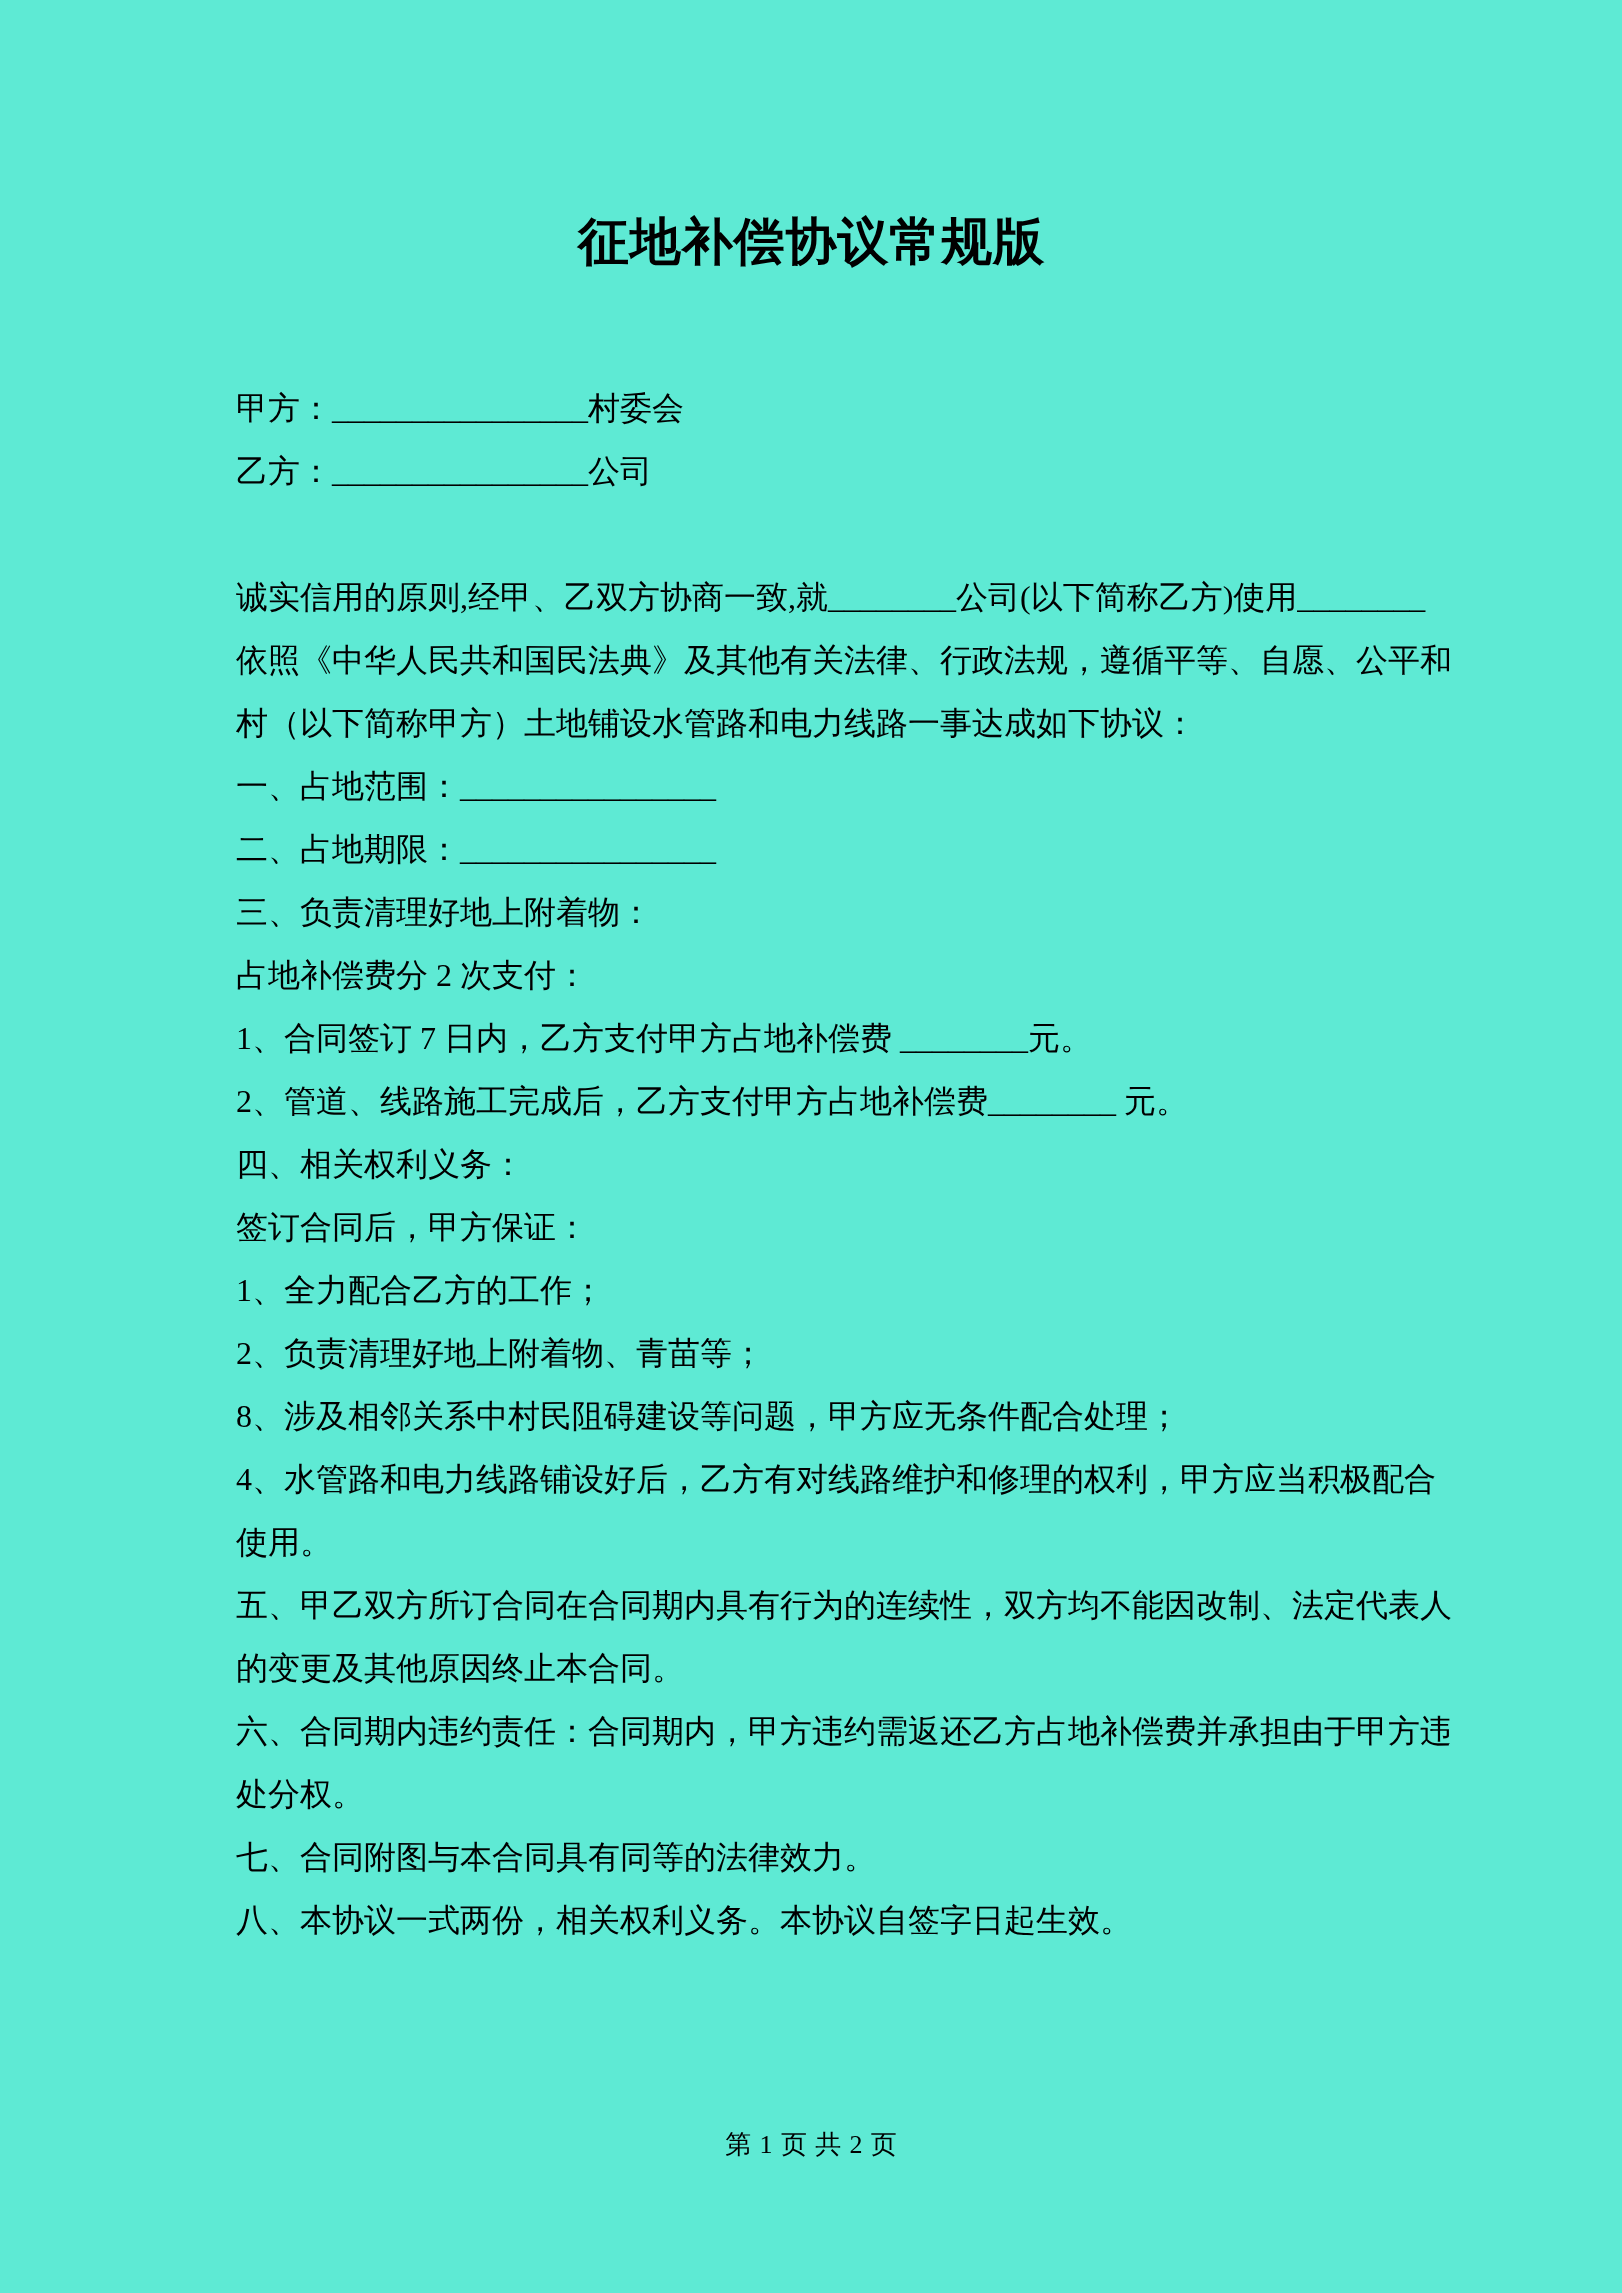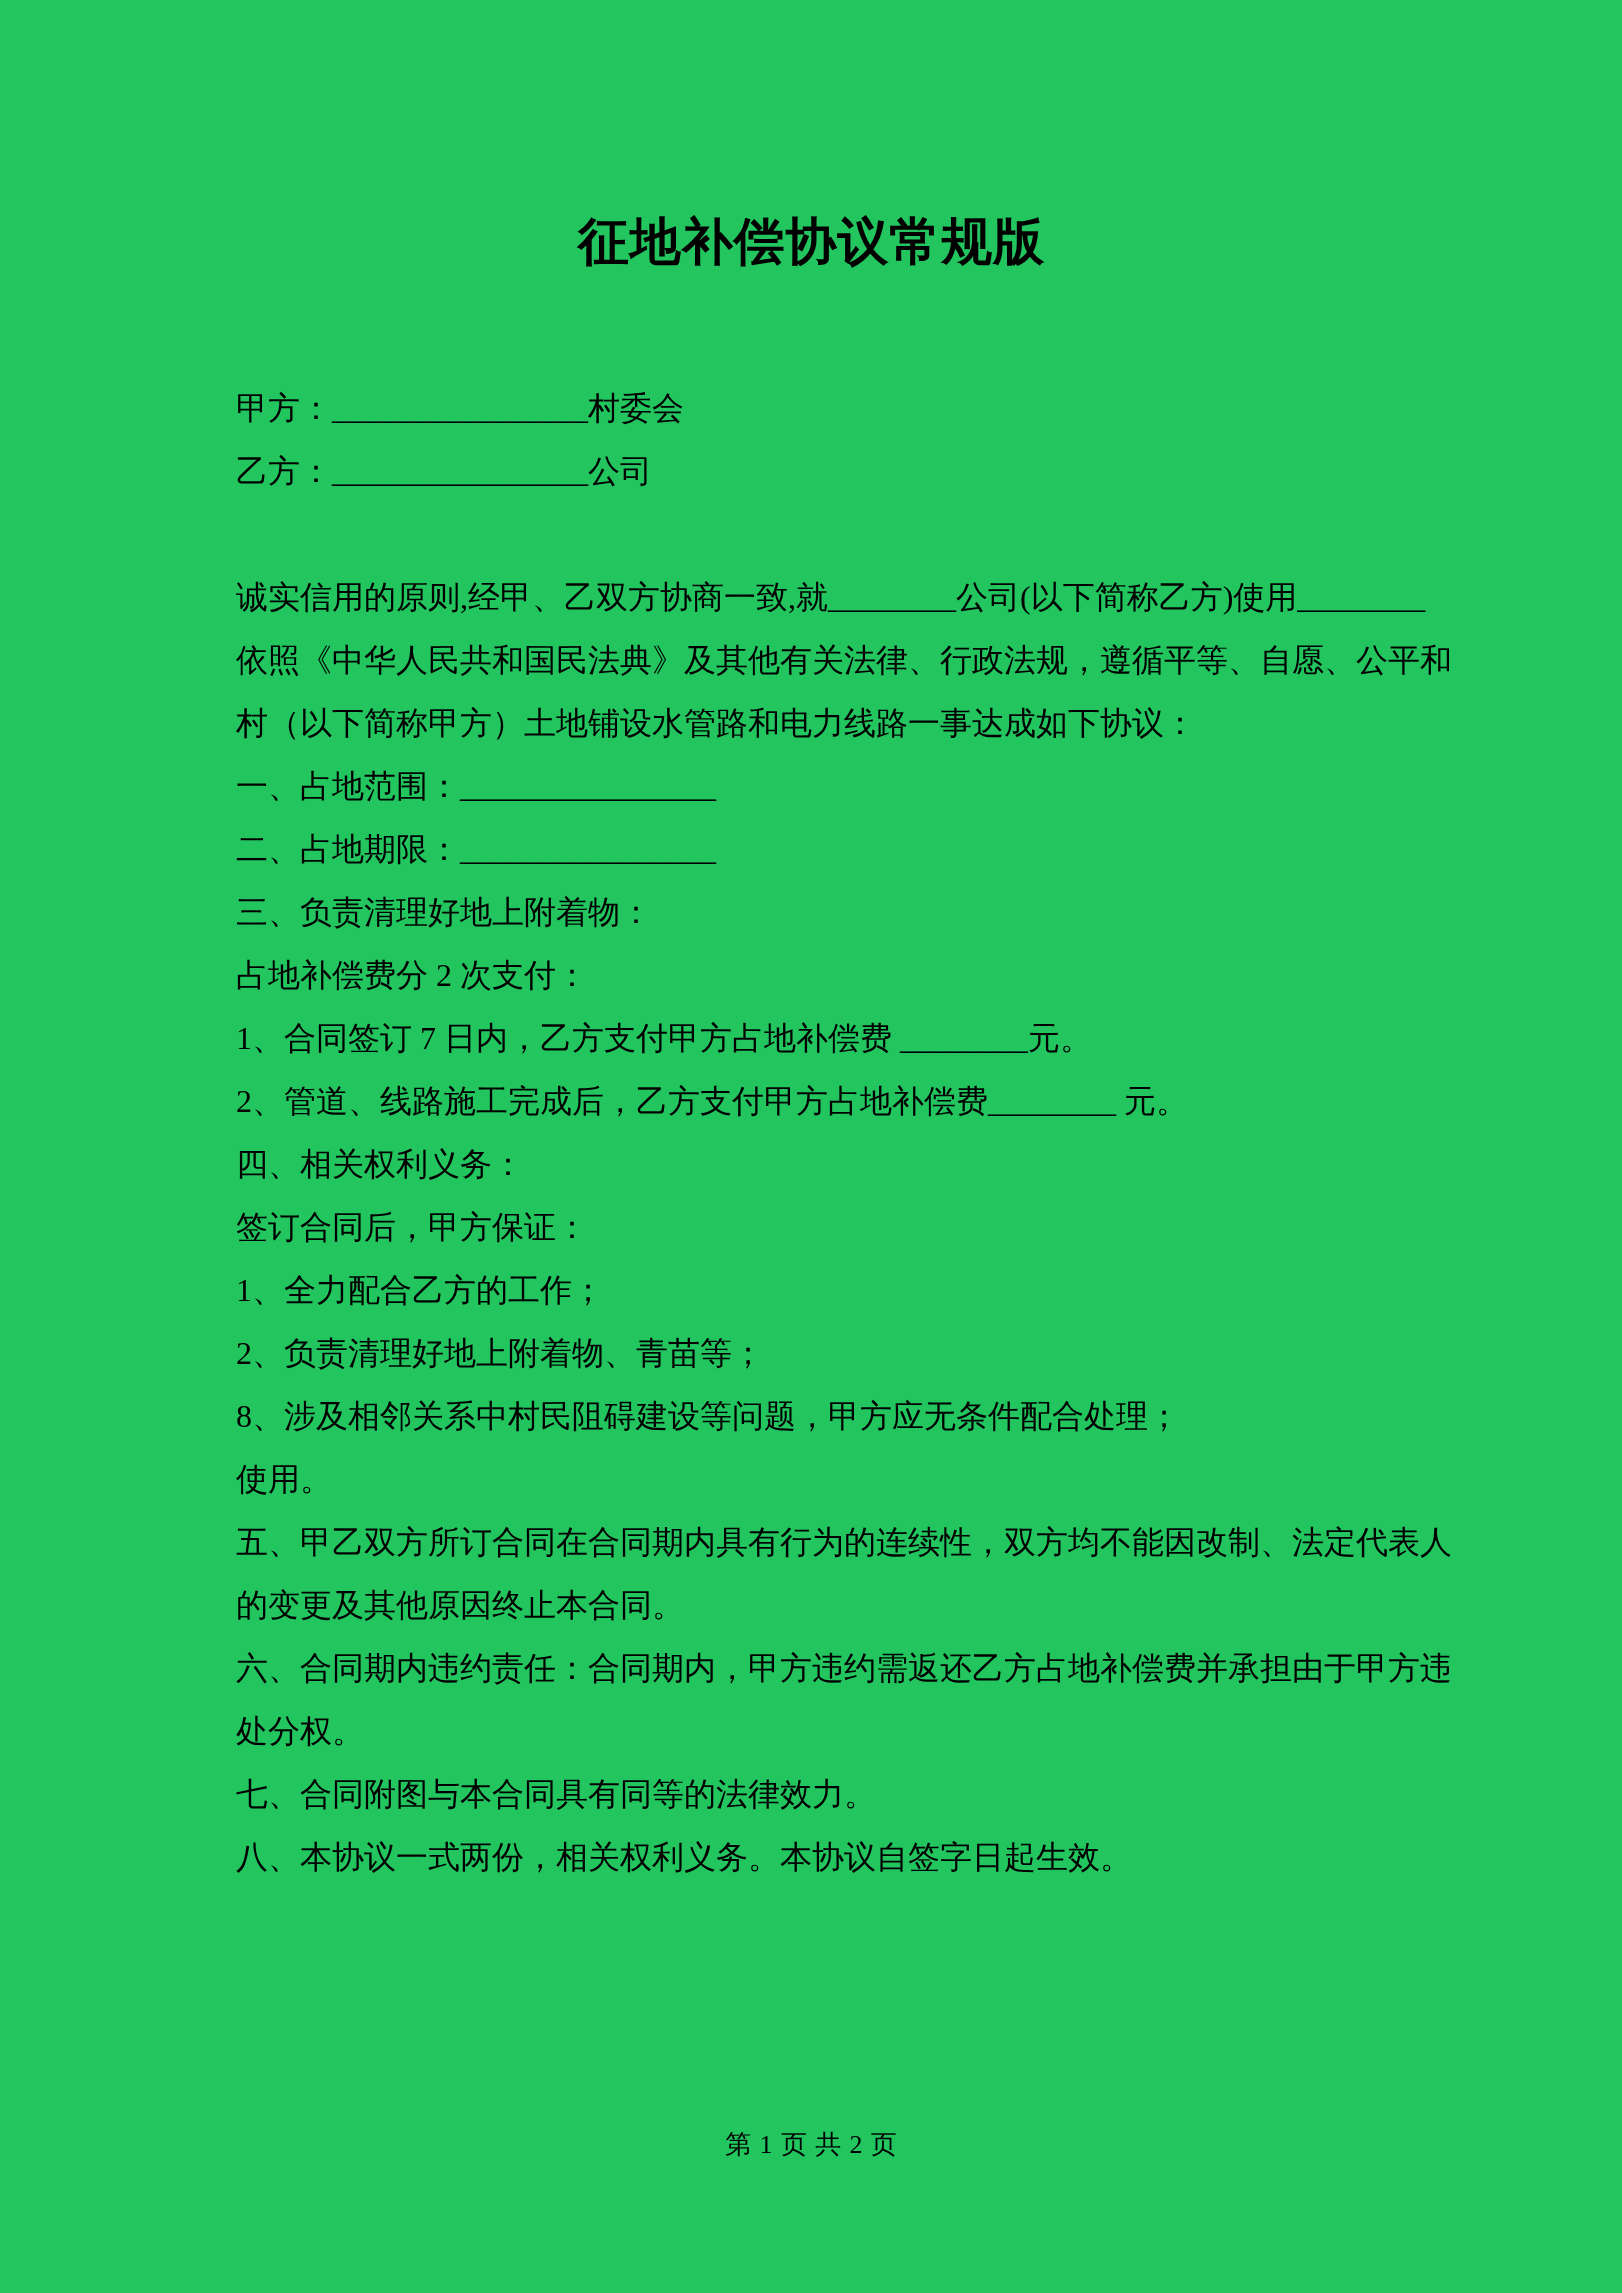--- a/index.html
+++ b/index.html
@@ -4,21 +4,21 @@
 <style>
   html, body {
     margin: 0;
     padding: 0;
     background: #ffffff;
   }
   .page {
     position: relative;
     width: 1623px;
     height: 2294px;
-    background: #22c55e;
+    background: #5eead4;
     color: #000000;
     font-family: "Liberation Serif", "DejaVu Serif", serif;
     overflow: hidden;
   }
   .doc-title {
     position: absolute;
     top: 207px;
     left: 0;
     width: 100%;
     text-align: center;
@@ -71,20 +71,21 @@
       <div class="doc-line">二、占地期限：________________</div>
       <div class="doc-line">三、负责清理好地上附着物：</div>
       <div class="doc-line">占地补偿费分 2 次支付：</div>
       <div class="doc-line">1、合同签订 7 日内，乙方支付甲方占地补偿费 ________元。</div>
       <div class="doc-line">2、管道、线路施工完成后，乙方支付甲方占地补偿费________ 元。</div>
       <div class="doc-line">四、相关权利义务：</div>
       <div class="doc-line">签订合同后，甲方保证：</div>
       <div class="doc-line">1、全力配合乙方的工作；</div>
       <div class="doc-line">2、负责清理好地上附着物、青苗等；</div>
       <div class="doc-line">8、涉及相邻关系中村民阻碍建设等问题，甲方应无条件配合处理；</div>
+      <div class="doc-line">4、水管路和电力线路铺设好后，乙方有对线路维护和修理的权利，甲方应当积极配合</div>
       <div class="doc-line">使用。</div>
       <div class="doc-line">五、甲乙双方所订合同在合同期内具有行为的连续性，双方均不能因改制、法定代表人</div>
       <div class="doc-line">的变更及其他原因终止本合同。</div>
       <div class="doc-line">六、合同期内违约责任：合同期内，甲方违约需返还乙方占地补偿费并承担由于甲方违</div>
       <div class="doc-line">处分权。</div>
       <div class="doc-line">七、合同附图与本合同具有同等的法律效力。</div>
       <div class="doc-line">八、本协议一式两份，相关权利义务。本协议自签字日起生效。</div>
     </div>
 
   <div class="doc-footer">第 1 页 共 2 页</div>

